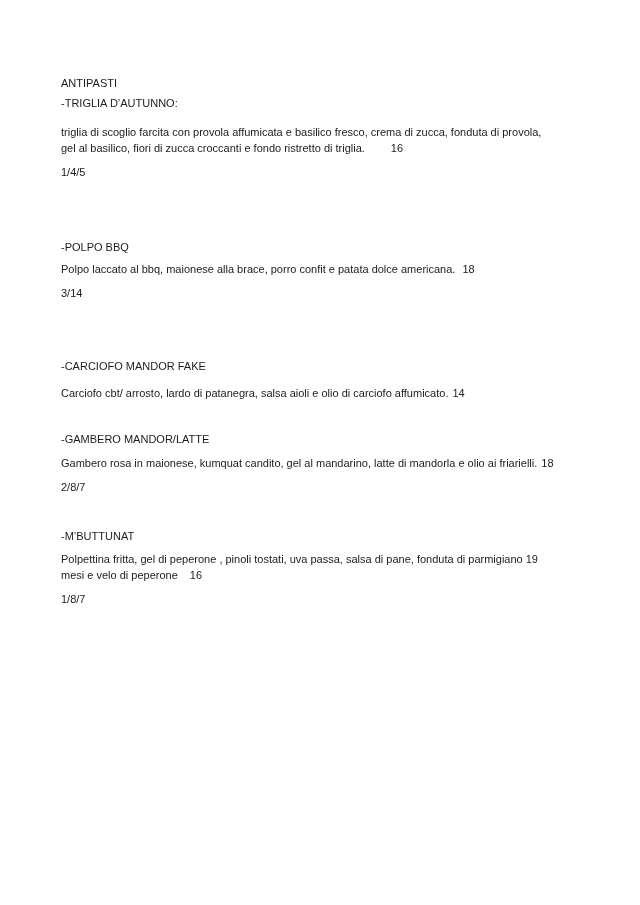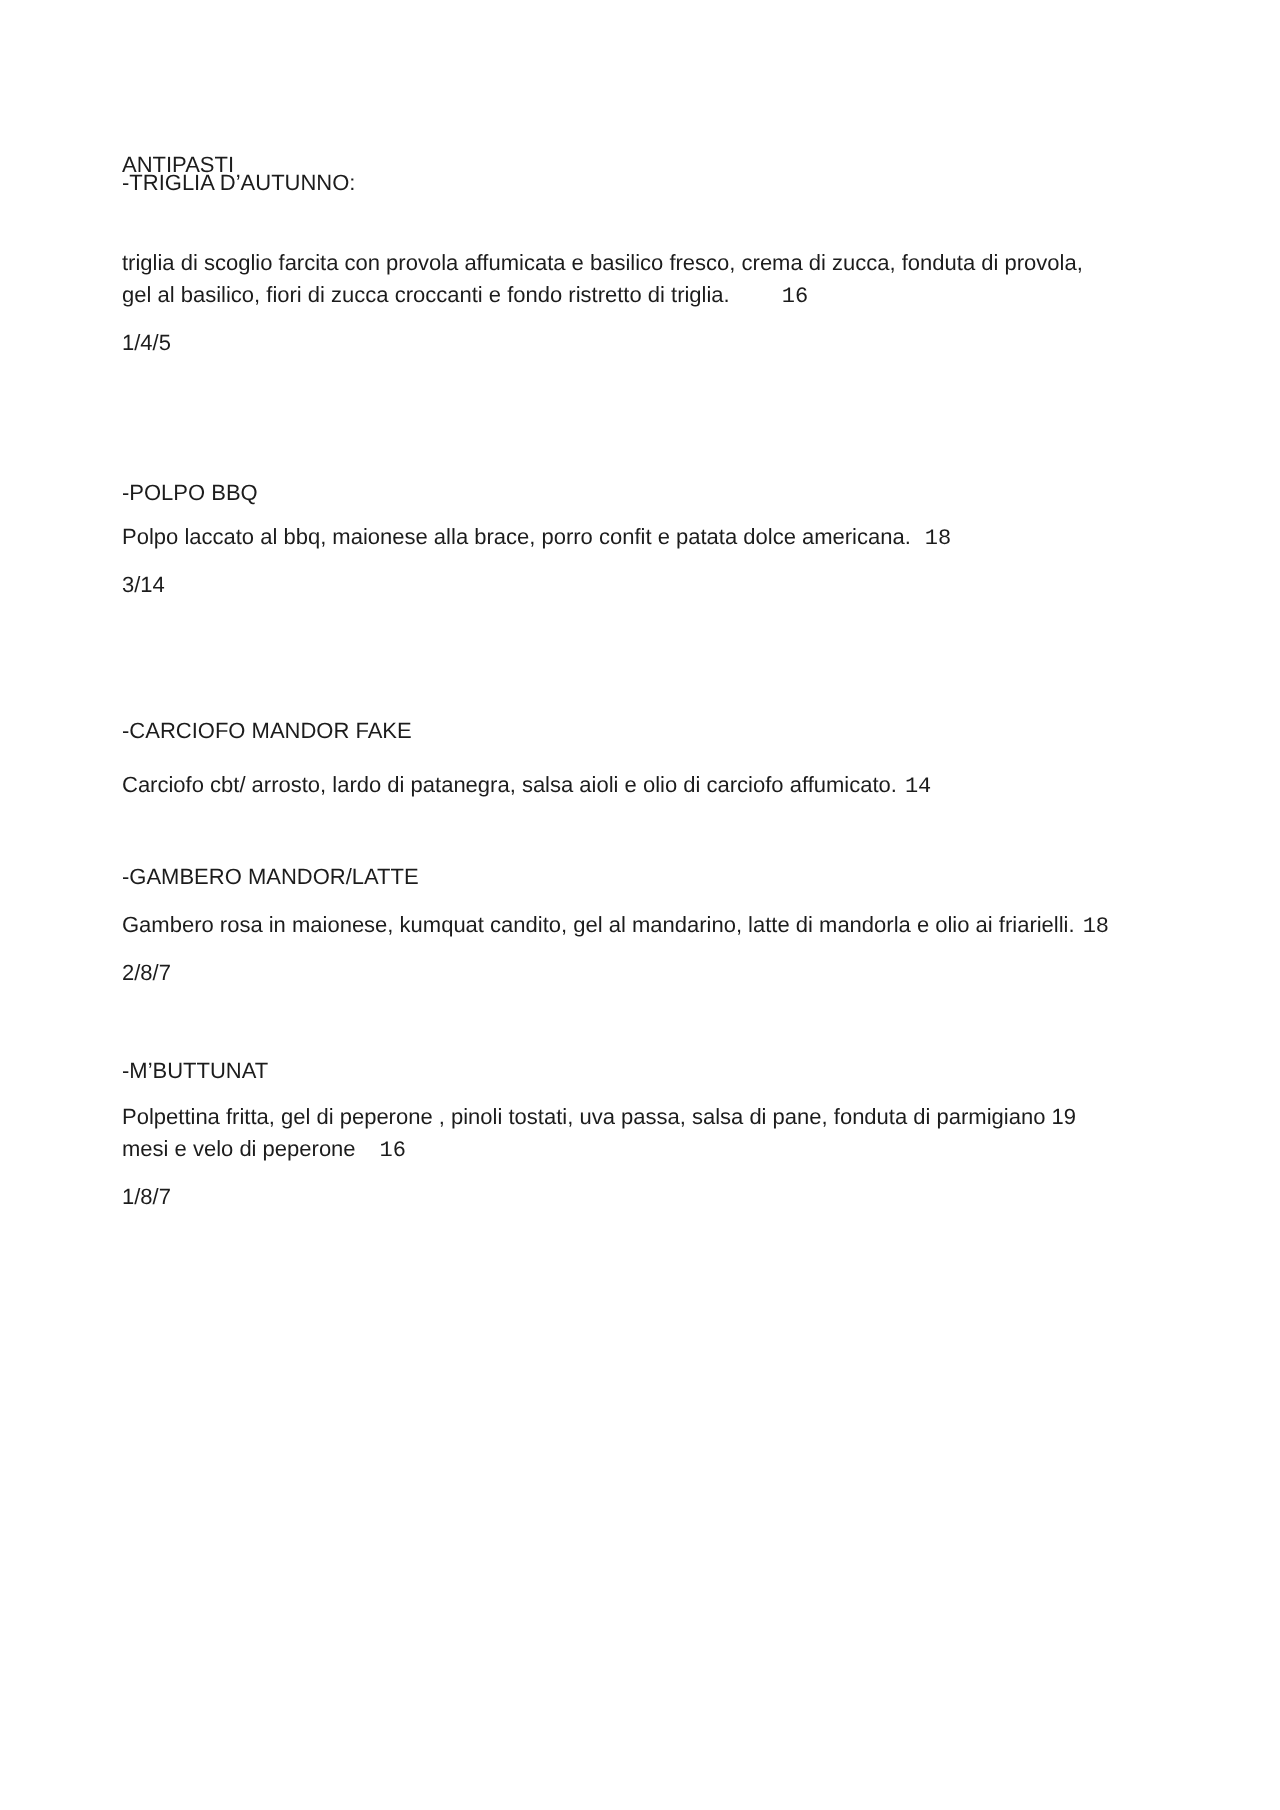--- a/index.html
+++ b/index.html
@@ -2,29 +2,29 @@
 <html><head>
   <meta charset="utf-8">
   <style>
     html, body { margin: 0; padding: 0; background: #ffffff; }
     body {
       width: 640px; height: 905px; position: relative; overflow: hidden;
       font-family: "Liberation Sans", "DejaVu Sans", sans-serif;
       font-size: 11px; color: #1c1c1c; line-height: 15px;
     }
     .line { position: absolute; left: 61px; white-space: nowrap; }
-    .price { margin-left: 4px; font-family: Liberation Mono, monospace; }
+    .price { margin-left: 4px; }
   </style>
 </head>
 <body>
 
 <div>
   <div class="line" style="top:76px">ANTIPASTI</div>
 
-  <div class="line" style="top:85px">-TRIGLIA D’AUTUNNO:</div>
+  <div class="line" style="top:96px">-TRIGLIA D’AUTUNNO:</div>
   <div class="line" style="top:125px">triglia di scoglio farcita con provola affumicata e basilico fresco, crema di zucca, fonduta di provola,</div>
   <div class="line" style="top:141px">
     <span>gel al basilico, fiori di zucca croccanti e fondo ristretto di triglia.</span><span class="price" style="margin-left:26px">16</span>
   </div>
   <div class="line" style="top:165px">1/4/5</div>
 
   <div class="line" style="top:240px">-POLPO BBQ</div>
   <div class="line" style="top:262px">
     <span>Polpo laccato al bbq, maionese alla brace, porro confit e patata dolce americana.</span><span class="price" style="margin-left:7px">18</span>
   </div>

